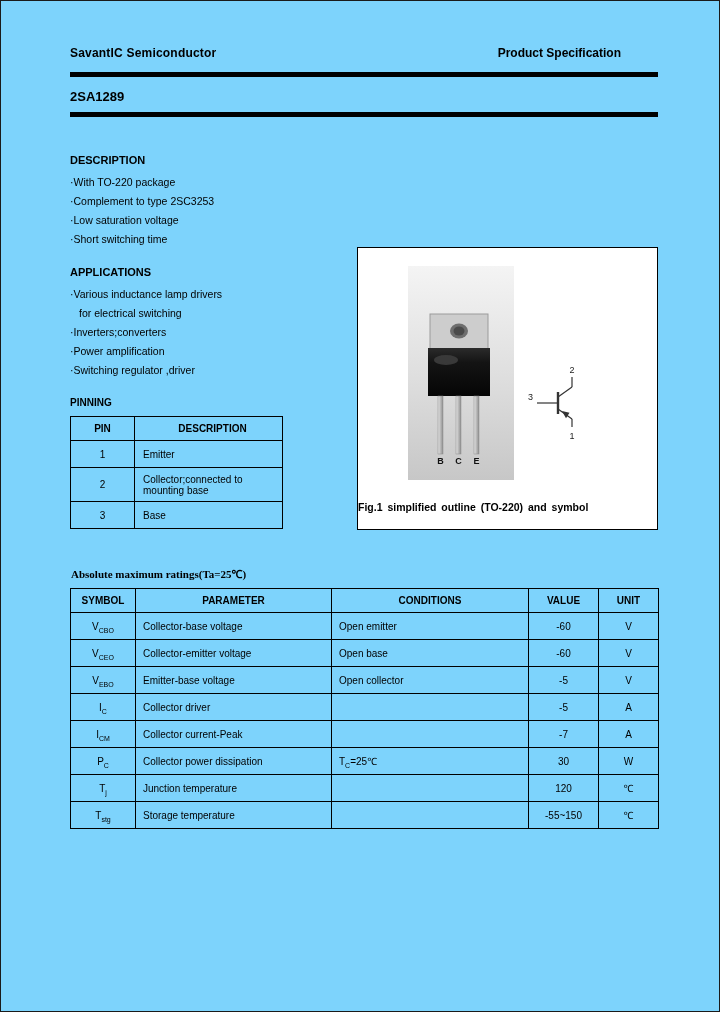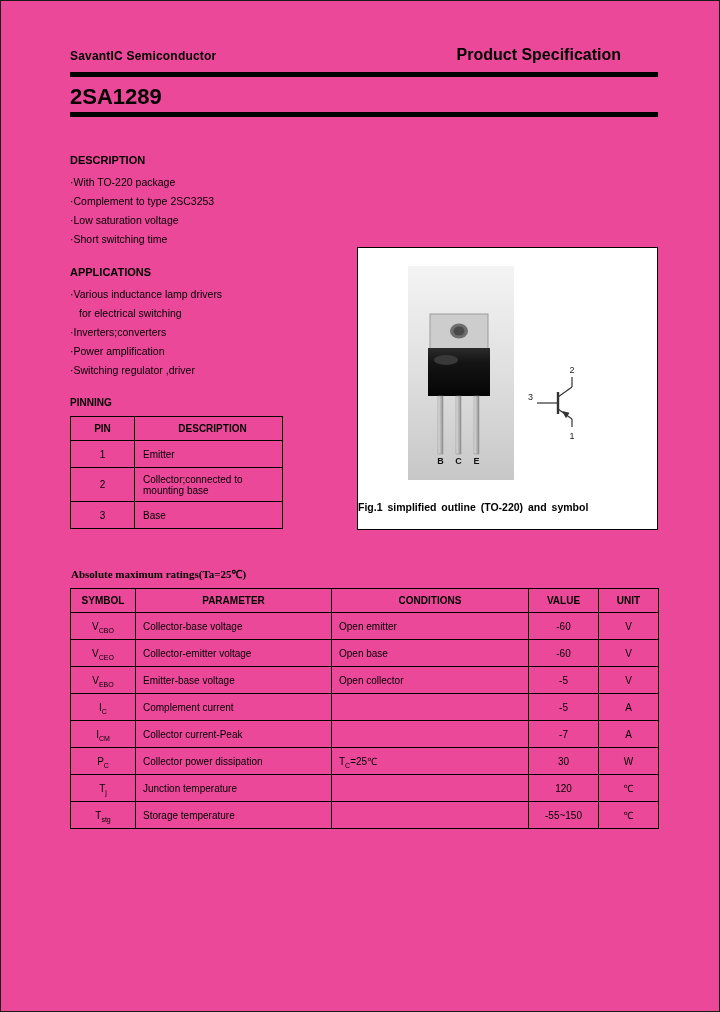--- a/index.html
+++ b/index.html
@@ -1,31 +1,31 @@
 <!DOCTYPE html>
 <html><head>
 <meta charset="utf-8">
 <style>
   * { margin:0; padding:0; box-sizing:border-box; }
   html,body { background:#ffffff; }
   body { font-family:"Liberation Sans", sans-serif; color:#000; }
-  .page { position:relative; width:720px; height:1012px; background:#ec4899; border:1px solid #1a1a1a; overflow:hidden; }
+  .page { position:relative; width:720px; height:1012px; background:#7dd3fc; border:1px solid #1a1a1a; overflow:hidden; }
   .abs { position:absolute; }
 
   .hdr-row { left:69px; top:45px; width:588px; display:flex; justify-content:space-between; align-items:baseline; }
   .company { font-size:12px; font-weight:bold; letter-spacing:.2px; }
-  .doctype { font-size:16px; font-weight:bold; margin-right:37px;text-align:center; }
+  .doctype { font-size:12px; font-weight:bold; margin-right:37px;text-align:center; }
 
   .rule { left:69px; width:588px; height:5px; background:#000; }
   .rule-1 { top:71px; }
   .rule-2 { top:111px; }
 
   .title-row { left:69px; top:82px; width:588px; height:27px; display:flex; justify-content:space-between; align-items:center; }
   .doc-title { font-size:13.5px; font-weight:bold; }
-  .part-no { font-size:22px; font-weight:bold; margin-right:27px; }
+  .part-no { font-size:13px; font-weight:bold; margin-right:27px; }
 
   .section { left:69px; }
   .sec-desc { top:153px; }
   .sec-app  { top:265px; }
   .sec-pin  { top:396px; }
   .sec-h { font-size:11px; font-weight:bold; margin-bottom:7px; }
   .sec-h-sm { font-size:10px; font-weight:bold; margin-bottom:8px; }
   .li { font-size:10.5px; line-height:19px; }
   .li.indent { padding-left:9px; }
 
@@ -201,21 +201,21 @@
     <tr>
       <td class="c-sym"><span>V</span><sub>EBO</sub></td>
       <td class="c-par">Emitter-base voltage</td>
       <td class="c-con">Open collector</td>
       <td class="c-val">-5</td>
       <td class="c-unit">V</td>
     </tr>
 
     <tr>
       <td class="c-sym"><span>I</span><sub>C</sub></td>
-      <td class="c-par">Complement current</td>
+      <td class="c-par">Collector driver</td>
       <td class="c-con"></td>
       <td class="c-val">-5</td>
       <td class="c-unit">A</td>
     </tr>
 
     <tr>
       <td class="c-sym"><span>I</span><sub>CM</sub></td>
       <td class="c-par">Collector current-Peak</td>
       <td class="c-con"></td>
       <td class="c-val">-7</td>

